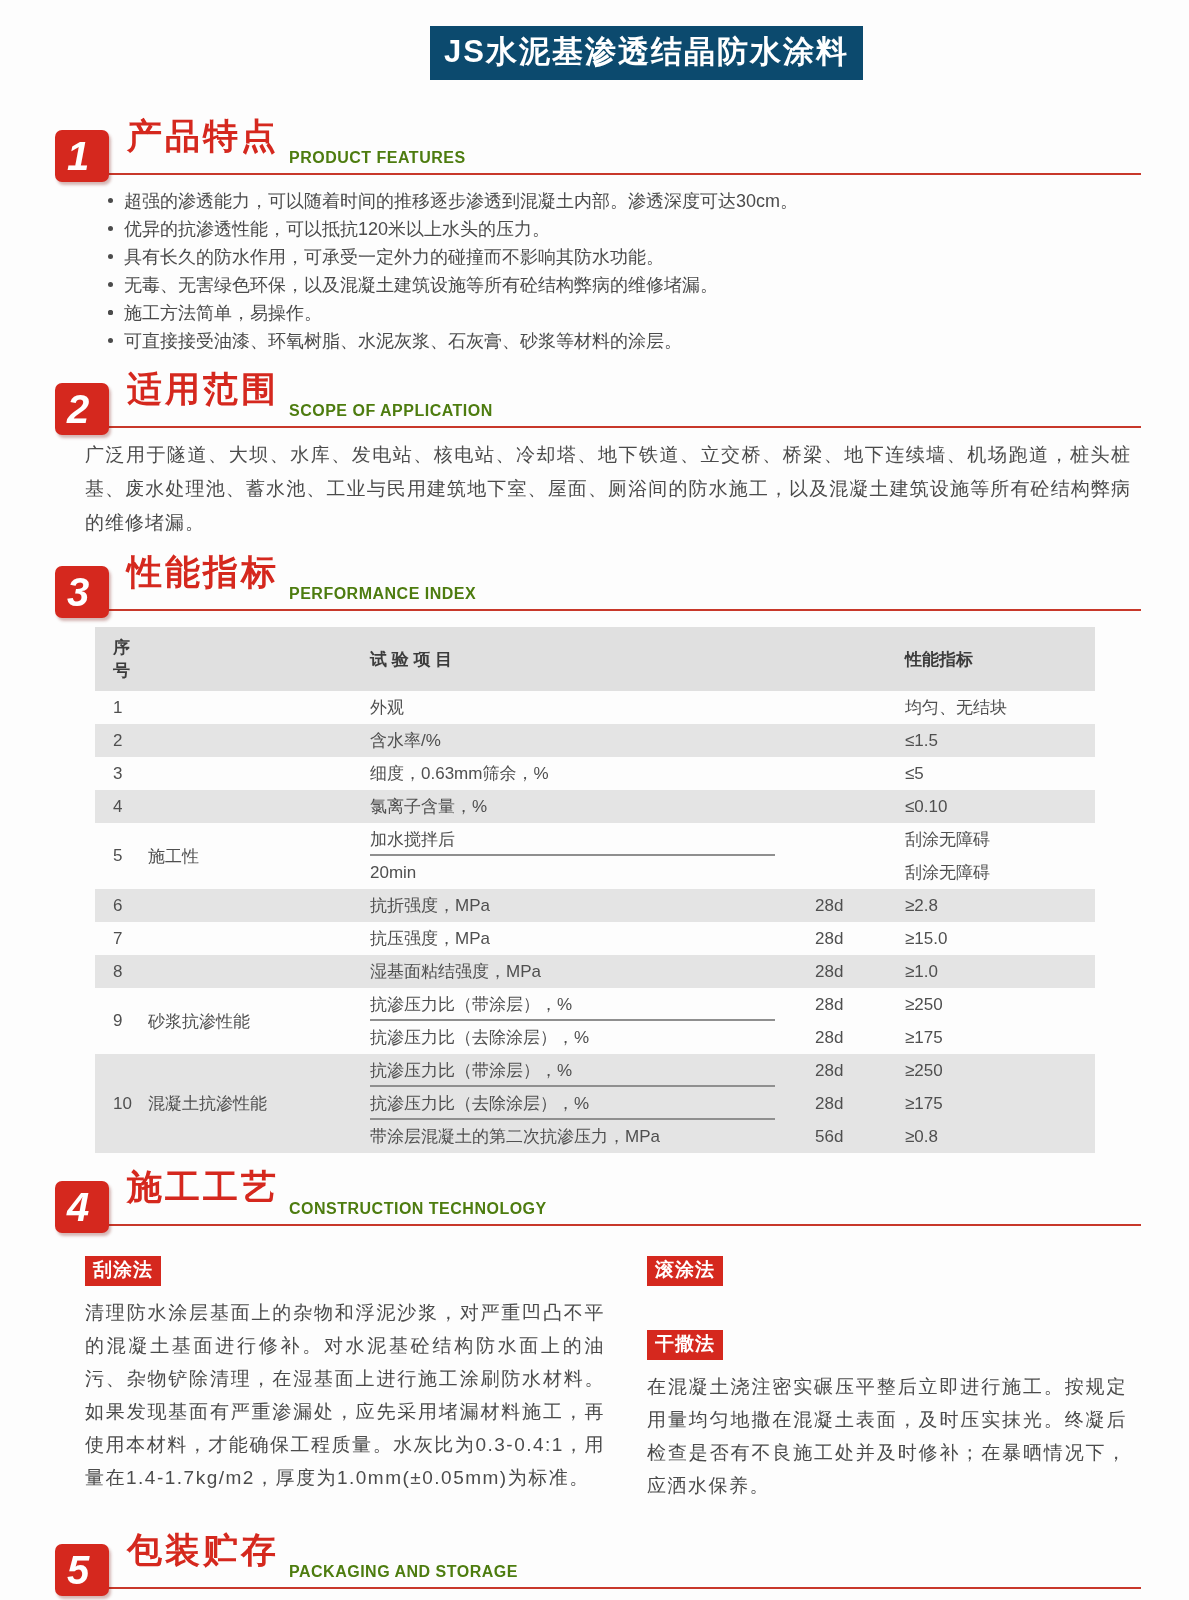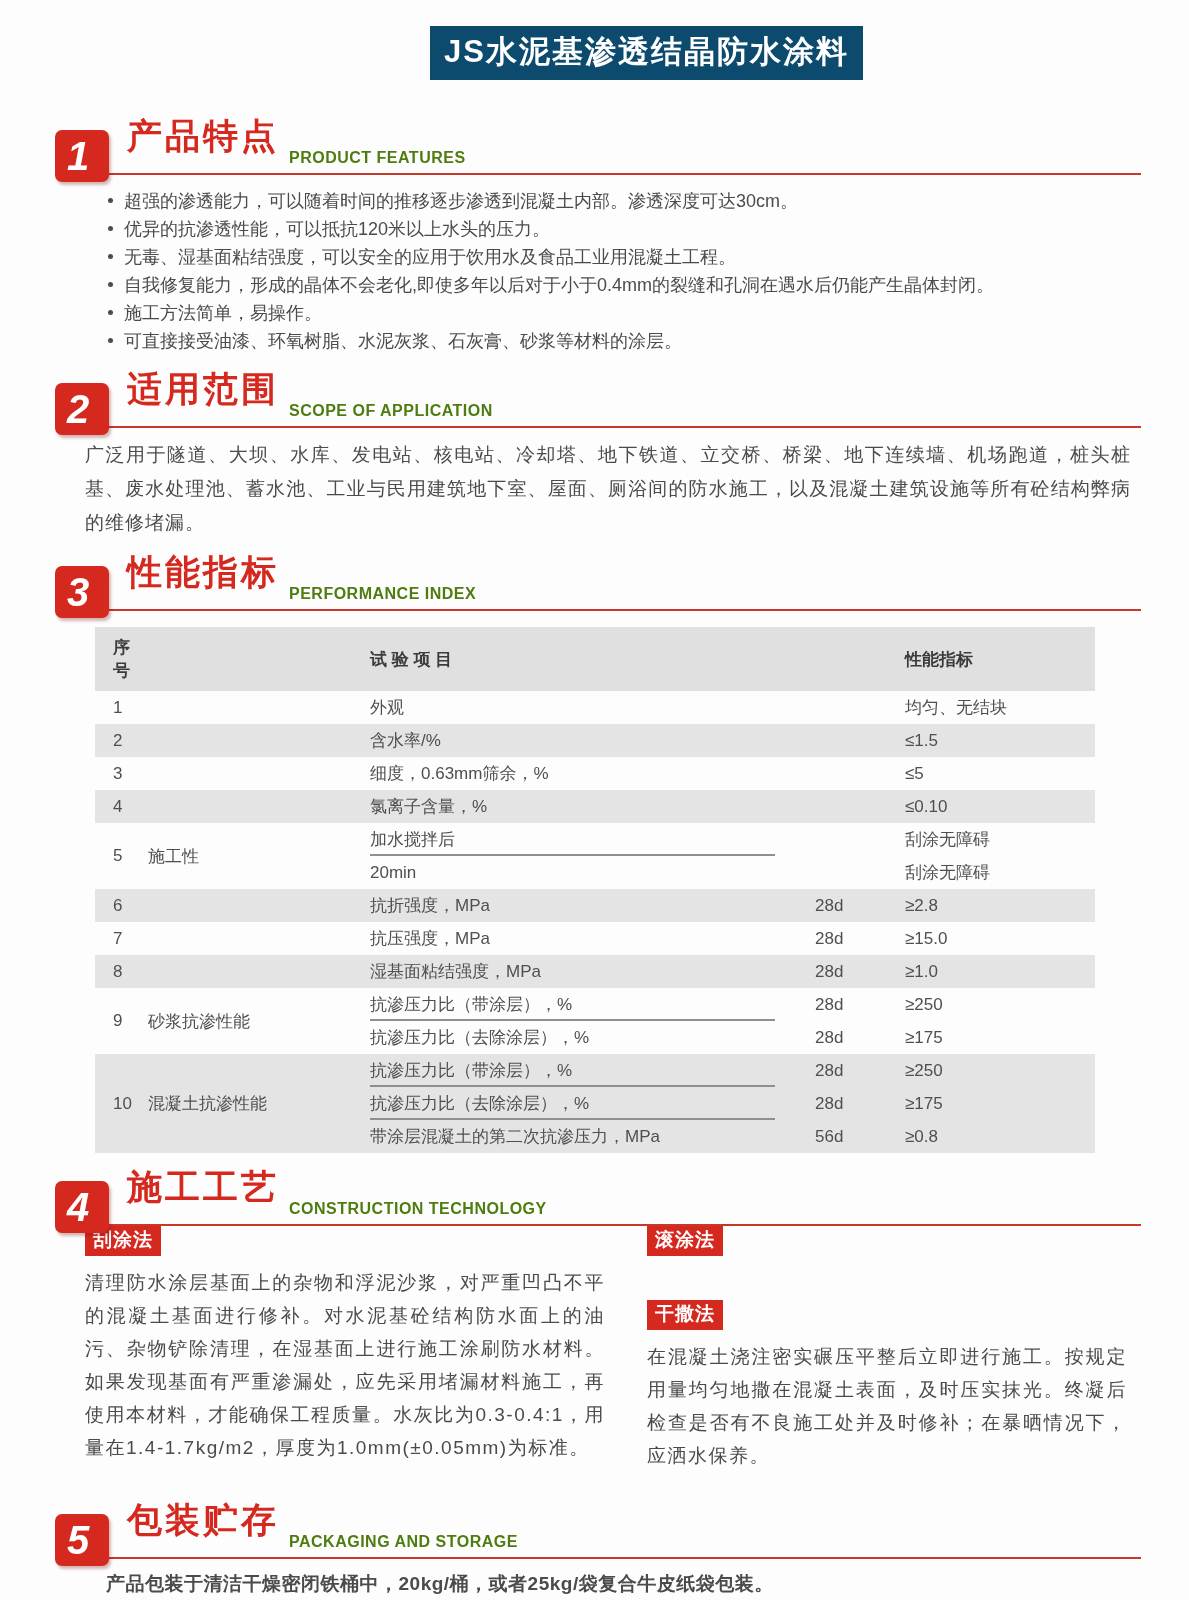--- a/index.html
+++ b/index.html
@@ -44,21 +44,21 @@
   tr.shade { background:#e4e4e4; }
   .c-no   { width:45px;  padding-left:18px !important; }
   .c-group{ width:220px; padding-left:8px  !important; }
   .c-item { width:440px; padding-left:10px !important; position:relative; }
   .c-age  { width:80px;  padding-left:15px !important; }
   .c-index{ width:215px; padding-left:25px !important; }
   td.sep::after { content:""; position:absolute; left:10px; right:25px; bottom:0;
     height:2px; background:#8f8f8f; }
 
   
-  .cols { display:flex; margin:0 48px 0 85px; }
+  .cols { display:flex; margin:30px 48px 0 85px; }
   .col-left  { width:520px; }
   .col-right { width:480px; margin-left:42px; }
   .badge { display:inline-block; background:#d5281e; color:#fff; font-size:19px;
     font-weight:bold; padding:1px 8px 3px; letter-spacing:1px; }
   .method-text { margin-top:10px; font-size:19px; color:#4b4b4b; line-height:33px;
     text-align:justify; letter-spacing:1.5px; }
   .roll-block { margin-bottom:44px; }
 
   
   .pack-text { margin:12px 58px 0 106px; font-size:19px; color:#4b4b4b;
@@ -76,22 +76,23 @@
 
 <div>
   <div class="sec-head mt-s1">
     <div class="sec-num">1</div>
     <div class="sec-title">产品特点</div>
     <div class="sec-sub">PRODUCT FEATURES</div>
   </div>
   <ul class="bullets">
     <li><span class="dot"></span><span>超强的渗透能力，可以随着时间的推移逐步渗透到混凝土内部。渗透深度可达30cm。</span></li>
     <li><span class="dot"></span><span>优异的抗渗透性能，可以抵抗120米以上水头的压力。</span></li>
-    <li><span class="dot"></span><span>无毒、湿基面粘结强度，可以安全的应用于饮用水及食品工业用混凝土工程。</span></li>
-    <li><span class="dot"></span><span>自我修复能力，形成的晶体不会老化,即使多年以后对于小于0.4mm的裂缝和孔洞在遇水后仍能产生晶体封闭。</span></li>
+    <li><span class="dot"></span><span>具有长久的防水作用，可承受一定外力的碰撞而不影响其防水功能。</span></li>
+    <li><span class="dot"></span><span>无毒、无害绿色环保，以及混凝土建筑设施等所有砼结构弊病的维修堵漏。</span></li>
+    <li><span class="dot"></span></li>
     <li><span class="dot"></span><span>施工方法简单，易操作。</span></li>
     <li><span class="dot"></span><span>可直接接受油漆、环氧树脂、水泥灰浆、石灰膏、砂浆等材料的涂层。</span></li>
   </ul>
 </div>
 
 <div>
   <div class="sec-head mt-s2">
     <div class="sec-num">2</div>
     <div class="sec-title">适用范围</div>
     <div class="sec-sub">SCOPE OF APPLICATION</div>

